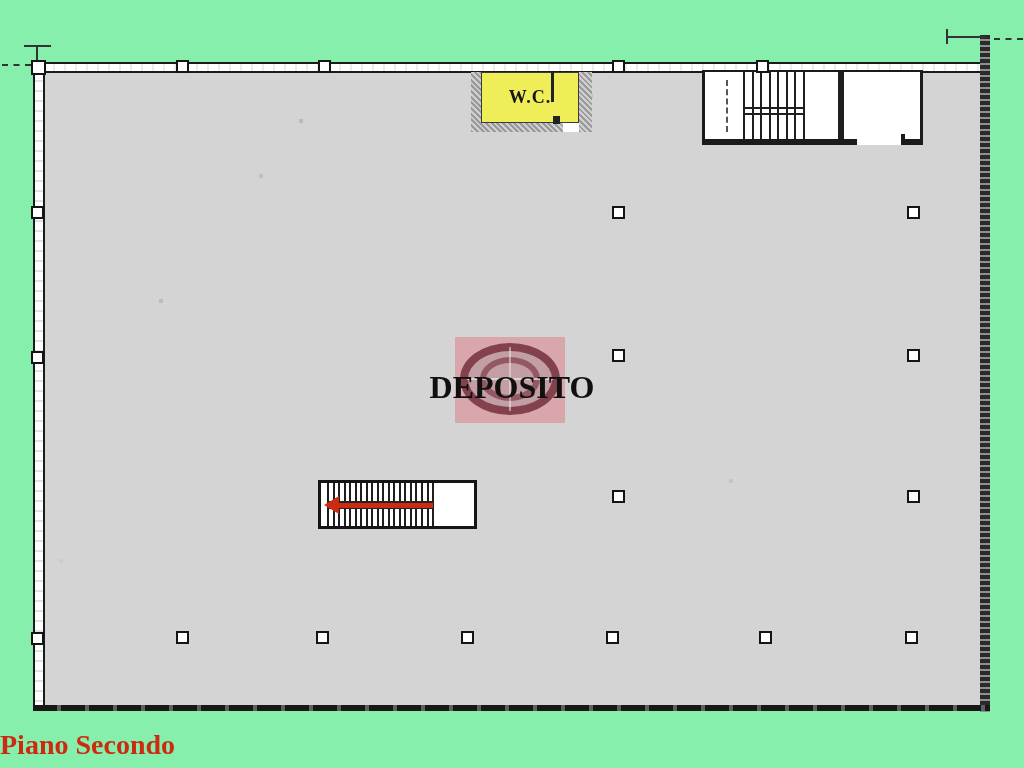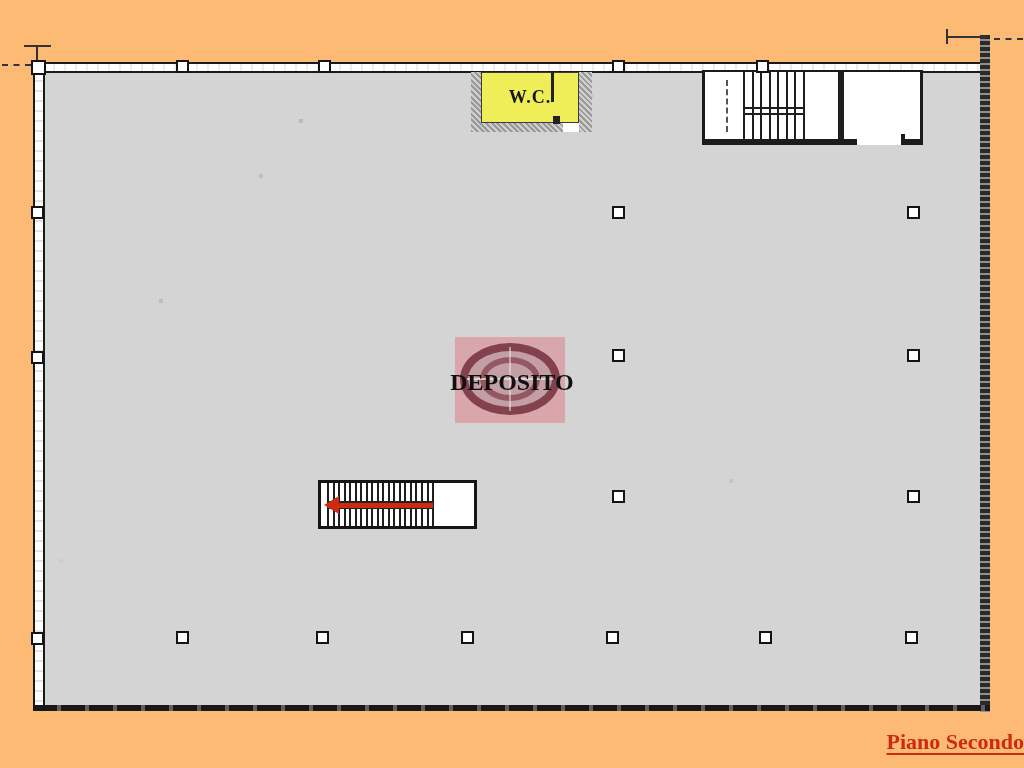--- a/index.html
+++ b/index.html
@@ -1,20 +1,20 @@
 <!DOCTYPE html>
 <html style="--floor: #d4d4d4; --wc: #f0ee58; --monta: #a2a2a2; --red: #cc2b12; --pink: #daa3aa; --ring: #7c3642; --line: #1b1b1b;"><head>
 <meta charset="utf-8">
 <style>
   :root{
     --floor:#d4d4d4; --wc:#f0ee58; --monta:#a2a2a2;
     --red:#cc2b12; --pink:#daa3aa; --ring:#7c3642; --line:#1b1b1b;
   }
   html,body{margin:0;padding:0;background:#fff;}
-  .canvas{position:relative;width:1024px;height:768px;background:#fdba74;
+  .canvas{position:relative;width:1024px;height:768px;background:#86efac;
           font-family:"Liberation Serif", serif;overflow:hidden;}
 
   
   .floor{position:absolute;left:44px;top:72px;width:936px;height:633px;
          background:var(--floor);z-index:1;}
 
   
   .wall{position:absolute;box-sizing:border-box;z-index:2;}
   .wall-top{left:33px;top:62px;width:952px;height:11px;
     border-top:2px solid var(--line);border-bottom:2px solid var(--line);
@@ -91,28 +91,28 @@
   .wm-ellipse-outer{position:absolute;left:5px;top:6px;width:100px;height:72px;
     border:8px solid var(--ring);border-radius:50%;box-sizing:border-box;
     background:rgba(175,150,155,0.55);}
   .wm-ellipse-inner{position:absolute;left:25px;top:20px;width:60px;height:44px;
     border:6px solid rgba(130,60,72,0.8);border-radius:50%;box-sizing:border-box;}
   .wm-line-h{position:absolute;left:12px;top:41px;width:86px;height:2px;background:rgba(235,230,230,0.75);}
   .wm-line-v{position:absolute;left:54px;top:10px;width:2px;height:64px;background:rgba(235,230,230,0.55);}
 
   
   .deposito-label{position:absolute;left:412px;top:369px;width:200px;text-align:center;
-    font-weight:bold;font-size:24px;color:#101010;z-index:5;}
+    font-weight:bold;font-size:32px;color:#101010;z-index:5;}
   .area-label{position:absolute;left:412px;top:399px;width:200px;text-align:center;
     font-weight:bold;font-size:19px;color:#101010;z-index:5;}
 
   
-  .floor-title{position:absolute;left:0;top:729px;width:1024px;text-align:right;
-    font-weight:bold;font-size:22px;color:var(--red);
-    text-decoration:underline;text-decoration-thickness:2px;text-underline-offset:4px;z-index:5;}
+  .floor-title{position:absolute;left:0;top:729px;width:1024px;text-align:left;
+    font-weight:bold;font-size:28px;color:var(--red);
+    text-decoration-thickness:2px;text-underline-offset:4px;z-index:5;}
 
   
   .specks{position:absolute;left:0;top:0;width:2px;height:2px;background:transparent;z-index:2;
     box-shadow:300px 120px 0 1px #b9b9b9, 590px 95px 0 1px #c2c2c2, 160px 300px 0 1px #bdbdbd,
                730px 480px 0 1px #c5c5c5, 260px 175px 0 1px #c0c0c0, 60px 560px 0 1px #cccccc;}
 </style>
 </head>
 <body>
 
 <div class="canvas">

